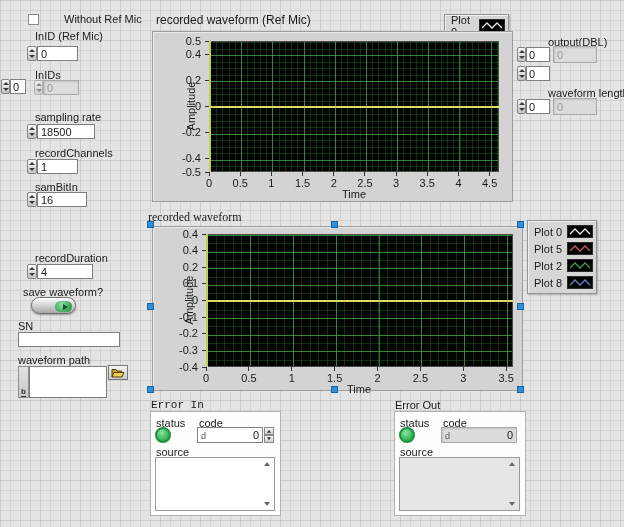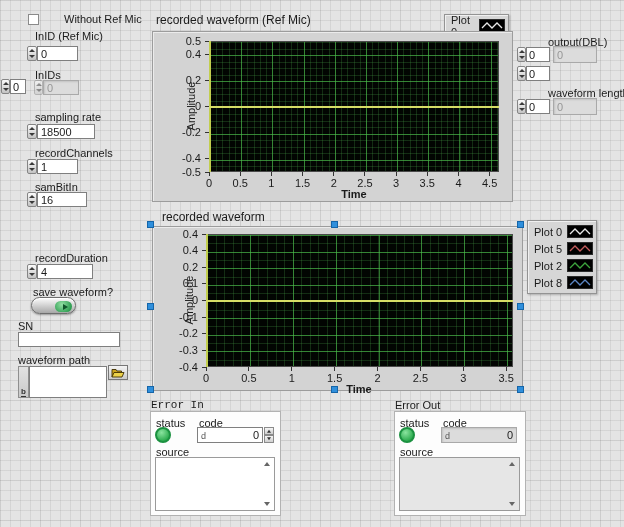--- a/index.html
+++ b/index.html
@@ -39,21 +39,21 @@
       repeating-linear-gradient(to bottom, rgba(70,160,70,.26) 0 1px, transparent 1px 6.55px);}
   .plot-g1{background-image:
       repeating-linear-gradient(to right, rgba(75,190,75,.60) 0 1px, transparent 1px 42.88px),
       repeating-linear-gradient(to bottom, rgba(75,190,75,.60) 0 1px, transparent 1px 16.62px),
       repeating-linear-gradient(to right, rgba(70,160,70,.26) 0 1px, transparent 1px 8.57px),
       repeating-linear-gradient(to bottom, rgba(70,160,70,.26) 0 1px, transparent 1px 8.31px);}
   .tick-label{position:absolute;font-size:11px;white-space:nowrap;}
   .tickmark{position:absolute;background:#333;}
   .axis-name{position:absolute;white-space:nowrap;font-size:11px;}
   .axis-name.vert{transform:translate(-50%,-50%) rotate(-90deg);}
-  .axis-name.horiz{transform:translateX(-50%);font-weight:bold;}
+  .axis-name.horiz{transform:translateX(-50%);}
   .legend{position:absolute;background:#d6d6d6;border:1px solid #939393;
           box-shadow:inset 1px 1px 0 #f0f0f0, 1px 1px 2px rgba(0,0,0,.25);padding:2px 3px;}
   .legend-row{display:flex;align-items:center;height:17px;}
   .legend-label{flex:1;padding-left:3px;font-size:11px;}
   .legend-swatch{width:26px;height:13px;background:#000;border:1px solid #2a2a2a;display:block;}
   .handle{position:absolute;width:7px;height:7px;background:#2f8fdc;border:1px solid #1565a8;}
   .panel{position:absolute;background:#fdfdfd;border:1px solid #b2b2b2;}
   .src{position:absolute;background:#fff;border:1px solid #9a9a9a;}
   .src.dis{background:#e6e6e6;}
   .chv{position:absolute;width:0;height:0;border-left:3px solid transparent;border-right:3px solid transparent;}
@@ -116,21 +116,21 @@
 <div class="fld" style="left:37px;top:192px;width:50px;">
     <span>16</span>
   </div>
 
 <div class="lbl" style="left:35px;top:252px;">recordDuration</div>
 <div class="spin" style="left:27px;top:264px;"></div>
 <div class="fld" style="left:37px;top:264px;width:56px;">
     <span>4</span>
   </div>
 
-<div class="lbl" style="left:33px;top:286px;">save waveform?</div>
+<div class="lbl" style="left:23px;top:286px;">save waveform?</div>
 <div class="savebtn" style="left:31px;top:297px;">
   <span class="saveknob"></span>
   <span class="savearrow"></span>
 </div>
 
 <div class="lbl" style="left:18px;top:320px;">SN</div>
 <div class="fld" style="left:18px;top:332px;width:102px;">
     <span></span>
   </div>
 
@@ -214,21 +214,21 @@
     <div class="tickmark" style="left: 52px; top: 100.2px; width: 4px; height: 1px;"></div>
     <div class="tick-label" style="right: 311px; top: 94.2px;">-0.2</div>
     <div class="tickmark" style="left: 52px; top: 126.4px; width: 4px; height: 1px;"></div>
     <div class="tick-label" style="right: 311px; top: 120.4px;">-0.4</div>
     <div class="tickmark" style="left: 52px; top: 139.5px; width: 4px; height: 1px;"></div>
     <div class="tick-label" style="right: 311px; top: 133.5px;">-0.5</div>
     <div class="abs" style="left: 56px; top: 9px; width: 2px; height: 131px; background: rgb(194, 206, 78);"></div>
     <div class="abs" style="left: 56px; top: 73.5px; width: 290px; height: 2px; background: rgb(214, 221, 102);"></div>
   </div>
 
-<div class="gtitle" style="left:162px;top:210px;">recorded waveform</div>
+<div class="gtitle" style="left:148px;top:210px;font-family:Liberation Serif, serif;">recorded waveform</div>
 <div class="legend" style="left:527px;top:220px;width:70px;">
     <div class="legend-row">
       <span class="legend-label">Plot 0</span>
       <span class="legend-swatch"><svg width="24" height="11">
           <polyline points="2,8 7,3 12,8 17,3 22,8" fill="none" stroke="#e8e8e8" stroke-width="1.3"></polyline>
         </svg></span>
     </div>
     <div class="legend-row">
       <span class="legend-label">Plot 5</span>
       <span class="legend-swatch"><svg width="24" height="11">

